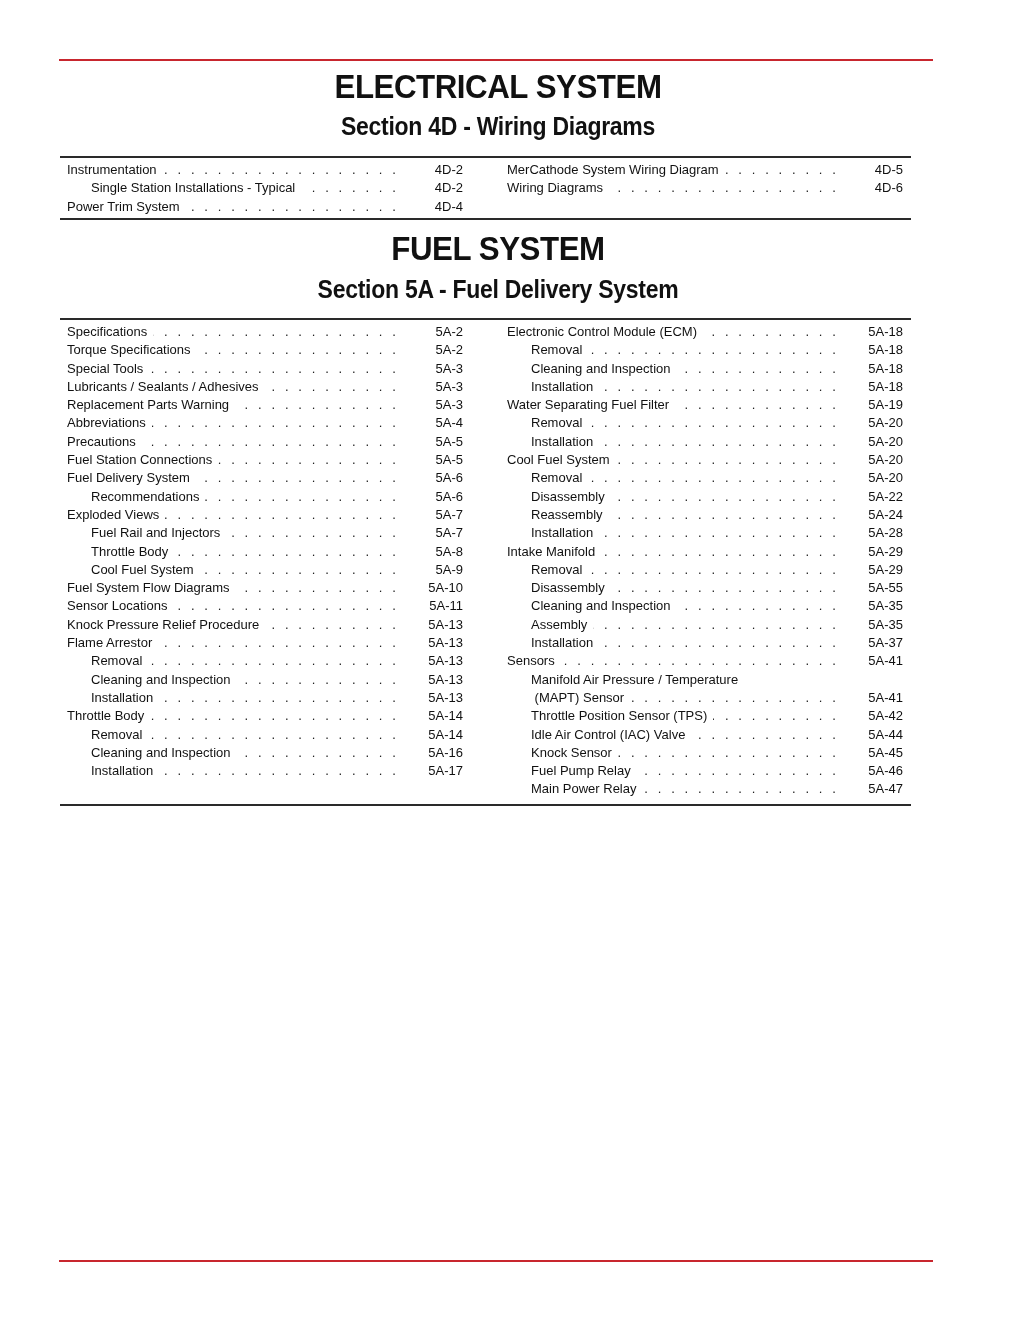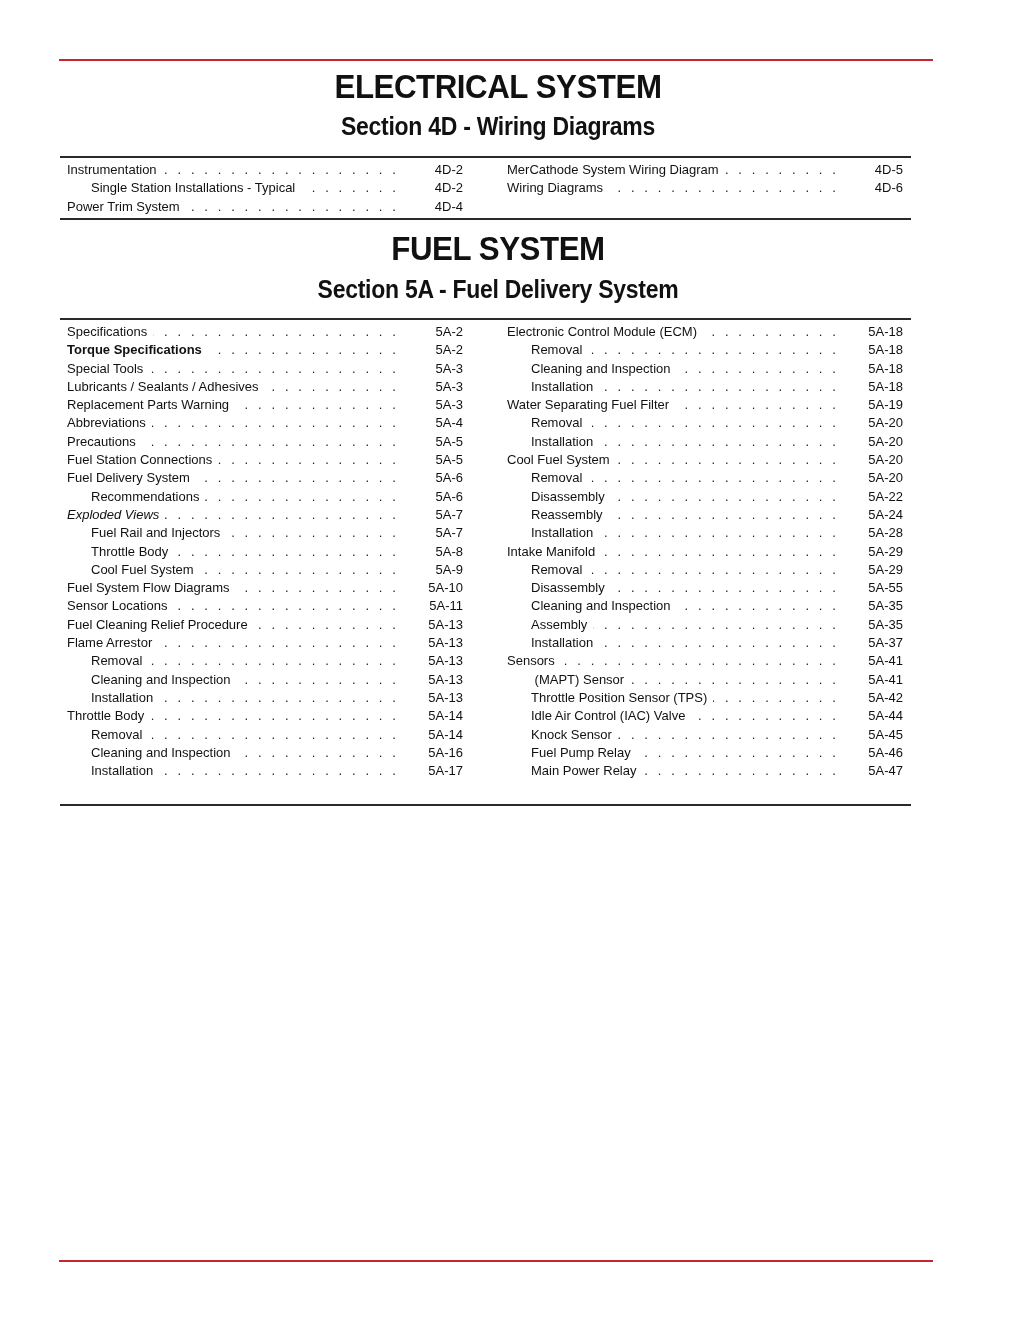--- a/index.html
+++ b/index.html
@@ -77,21 +77,21 @@
   <div class="title" style="top:229px;">FUEL SYSTEM</div>
   <div class="subtitle" style="top:275px;">Section 5A - Fuel Delivery System</div>
   <div class="black-rule" style="top:318px;"></div>
   <div class="toc-col" style="left:67px; top:323px; width:396px;">
       <div class="toc-row">
         <span class="label"><span class="label-bg" style="white-space: pre;">Specifications</span></span>
         <span class="leader" style="left: 0px; right: 64px; text-align: right; direction: rtl;">. . . . . . . . . . . . . . . . . . . . . . . . . . . . . . . . . . . . . . . . . . . . . . . . . . . . . . . . . . . . </span>
         <span class="page">5A-2</span>
       </div>
       <div class="toc-row">
-        <span class="label"><span class="label-bg" style="white-space: pre; font-weight: bold;">Torque Specifications</span></span>
+        <span class="label"><span class="label-bg" style="white-space: pre;">Torque Specifications</span></span>
         <span class="leader" style="left: 0px; right: 64px; text-align: right; direction: rtl;">. . . . . . . . . . . . . . . . . . . . . . . . . . . . . . . . . . . . . . . . . . . . . . . . . . . . . . . . . . . . </span>
         <span class="page">5A-2</span>
       </div>
       <div class="toc-row">
         <span class="label"><span class="label-bg" style="white-space: pre;">Special Tools</span></span>
         <span class="leader" style="left: 0px; right: 64px; text-align: right; direction: rtl;">. . . . . . . . . . . . . . . . . . . . . . . . . . . . . . . . . . . . . . . . . . . . . . . . . . . . . . . . . . . . </span>
         <span class="page">5A-3</span>
       </div>
       <div class="toc-row">
         <span class="label"><span class="label-bg" style="white-space: pre;">Lubricants / Sealants / Adhesives</span></span>
@@ -122,21 +122,21 @@
         <span class="label"><span class="label-bg" style="white-space: pre;">Fuel Delivery System</span></span>
         <span class="leader" style="left: 0px; right: 64px; text-align: right; direction: rtl;">. . . . . . . . . . . . . . . . . . . . . . . . . . . . . . . . . . . . . . . . . . . . . . . . . . . . . . . . . . . . </span>
         <span class="page">5A-6</span>
       </div>
       <div class="toc-row indent">
         <span class="label"><span class="label-bg" style="white-space: pre;">Recommendations</span></span>
         <span class="leader" style="left: 24px; right: 64px; text-align: right; direction: rtl;">. . . . . . . . . . . . . . . . . . . . . . . . . . . . . . . . . . . . . . . . . . . . . . . . . . . . . . . . . . . . </span>
         <span class="page">5A-6</span>
       </div>
       <div class="toc-row">
-        <span class="label"><span class="label-bg" style="white-space: pre; font-style: italic;">Exploded Views</span></span>
+        <span class="label"><span class="label-bg" style="white-space: pre;">Exploded Views</span></span>
         <span class="leader" style="left: 0px; right: 64px; text-align: right; direction: rtl;">. . . . . . . . . . . . . . . . . . . . . . . . . . . . . . . . . . . . . . . . . . . . . . . . . . . . . . . . . . . . </span>
         <span class="page">5A-7</span>
       </div>
       <div class="toc-row indent">
         <span class="label"><span class="label-bg" style="white-space: pre;">Fuel Rail and Injectors</span></span>
         <span class="leader" style="left: 24px; right: 64px; text-align: right; direction: rtl;">. . . . . . . . . . . . . . . . . . . . . . . . . . . . . . . . . . . . . . . . . . . . . . . . . . . . . . . . . . . . </span>
         <span class="page">5A-7</span>
       </div>
       <div class="toc-row indent">
         <span class="label"><span class="label-bg" style="white-space: pre;">Throttle Body</span></span>
@@ -152,21 +152,21 @@
         <span class="label"><span class="label-bg" style="white-space: pre; margin-top: 44px;">Fuel System Flow Diagrams</span></span>
         <span class="leader" style="left: 0px; right: 64px; text-align: right; direction: rtl;">. . . . . . . . . . . . . . . . . . . . . . . . . . . . . . . . . . . . . . . . . . . . . . . . . . . . . . . . . . . . </span>
         <span class="page">5A-10</span>
       </div>
       <div class="toc-row">
         <span class="label"><span class="label-bg" style="white-space: pre;">Sensor Locations</span></span>
         <span class="leader" style="left: 0px; right: 64px; text-align: right; direction: rtl;">. . . . . . . . . . . . . . . . . . . . . . . . . . . . . . . . . . . . . . . . . . . . . . . . . . . . . . . . . . . . </span>
         <span class="page">5A-11</span>
       </div>
       <div class="toc-row">
-        <span class="label"><span class="label-bg" style="white-space: pre;">Fuel Cleaning Relief Procedure</span></span>
+        <span class="label"><span class="label-bg" style="white-space: pre;">Knock Pressure Relief Procedure</span></span>
         <span class="leader" style="left: 0px; right: 64px; text-align: right; direction: rtl;">. . . . . . . . . . . . . . . . . . . . . . . . . . . . . . . . . . . . . . . . . . . . . . . . . . . . . . . . . . . . </span>
         <span class="page">5A-13</span>
       </div>
       <div class="toc-row">
         <span class="label"><span class="label-bg" style="white-space: pre;">Flame Arrestor</span></span>
         <span class="leader" style="left: 0px; right: 64px; text-align: right; direction: rtl;">. . . . . . . . . . . . . . . . . . . . . . . . . . . . . . . . . . . . . . . . . . . . . . . . . . . . . . . . . . . . </span>
         <span class="page">5A-13</span>
       </div>
       <div class="toc-row indent">
         <span class="label"><span class="label-bg" style="white-space: pre;">Removal</span></span>
@@ -292,20 +292,23 @@
       </div>
       <div class="toc-row indent">
         <span class="label"><span class="label-bg" style="white-space: pre;">Installation</span></span>
         <span class="leader" style="left: 24px; right: 64px; text-align: right; direction: rtl;">. . . . . . . . . . . . . . . . . . . . . . . . . . . . . . . . . . . . . . . . . . . . . . . . . . . . . . . . . . . . </span>
         <span class="page">5A-37</span>
       </div>
       <div class="toc-row">
         <span class="label"><span class="label-bg" style="white-space: pre;">Sensors</span></span>
         <span class="leader" style="left: 0px; right: 64px; text-align: right; direction: rtl;">. . . . . . . . . . . . . . . . . . . . . . . . . . . . . . . . . . . . . . . . . . . . . . . . . . . . . . . . . . . . </span>
         <span class="page">5A-41</span>
+      </div>
+      <div class="toc-row indent">
+        <span class="label"><span class="label-bg" style="white-space: pre;">Manifold Air Pressure / Temperature</span></span>
       </div>
       <div class="toc-row indent">
         <span class="label"><span class="label-bg" style="white-space: pre;"> (MAPT) Sensor</span></span>
         <span class="leader" style="left: 24px; right: 64px; text-align: right; direction: rtl;">. . . . . . . . . . . . . . . . . . . . . . . . . . . . . . . . . . . . . . . . . . . . . . . . . . . . . . . . . . . . </span>
         <span class="page">5A-41</span>
       </div>
       <div class="toc-row indent">
         <span class="label"><span class="label-bg" style="white-space: pre;">Throttle Position Sensor (TPS)</span></span>
         <span class="leader" style="left: 24px; right: 64px; text-align: right; direction: rtl;">. . . . . . . . . . . . . . . . . . . . . . . . . . . . . . . . . . . . . . . . . . . . . . . . . . . . . . . . . . . . </span>
         <span class="page">5A-42</span>

